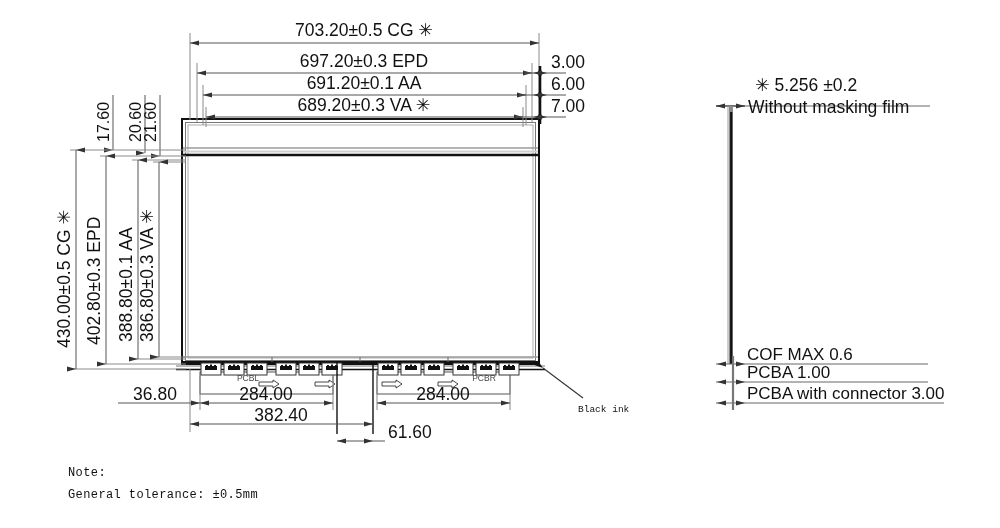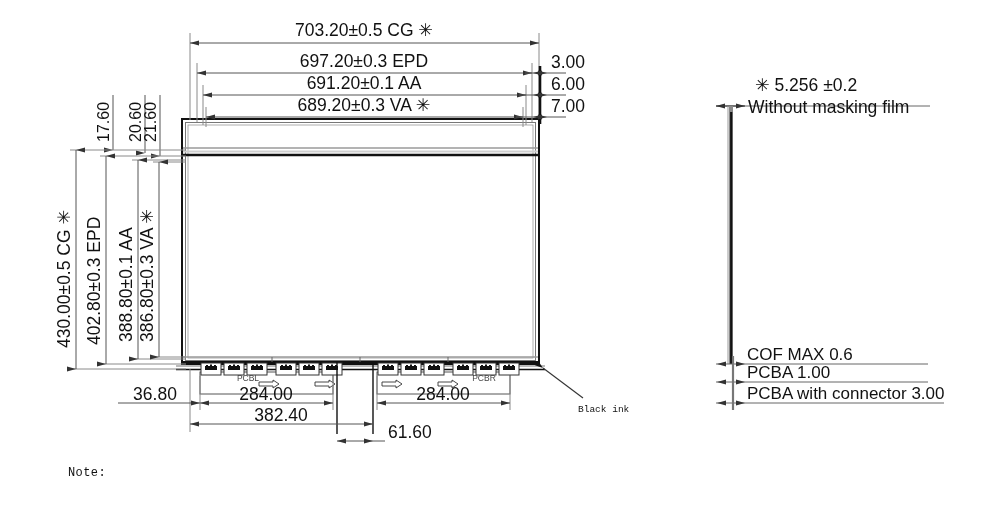--- a/index.html
+++ b/index.html
@@ -299,15 +299,15 @@
       <text x="747" y="360" font-size="17" fill="#111" font-family="Liberation Sans, sans-serif">COF MAX 0.6</text>
       <text x="747" y="378" font-size="17" fill="#111" font-family="Liberation Sans, sans-serif">PCBA 1.00</text>
       <text x="747" y="399" font-size="17" fill="#111" font-family="Liberation Sans, sans-serif">PCBA with connector 3.00</text>
 
       <text x="755" y="91" font-size="17.5" fill="#111" font-family="Liberation Sans, sans-serif">✳  5.256 ±0.2</text>
       <text x="748" y="113" font-size="17.5" fill="#111" font-family="Liberation Sans, sans-serif">Without masking film</text>
     </g>
 
   </svg>
 
-  <div class="note-block"><span>Note:</span><br></div>
+  <div class="note-block"><span>Note:</span><br><span>General tolerance: ±0.5mm</span></div>
 
 </div>
 
 </body></html>

